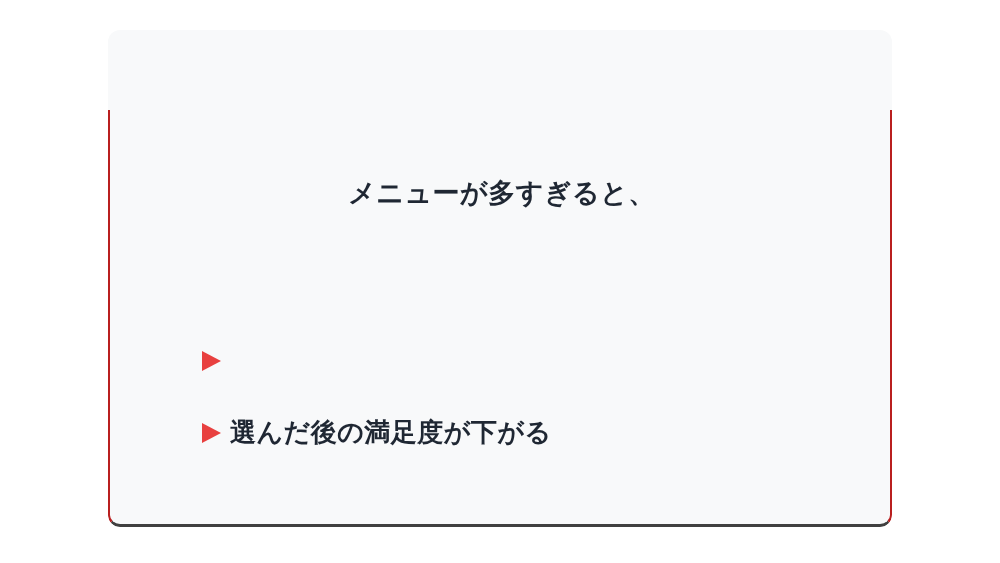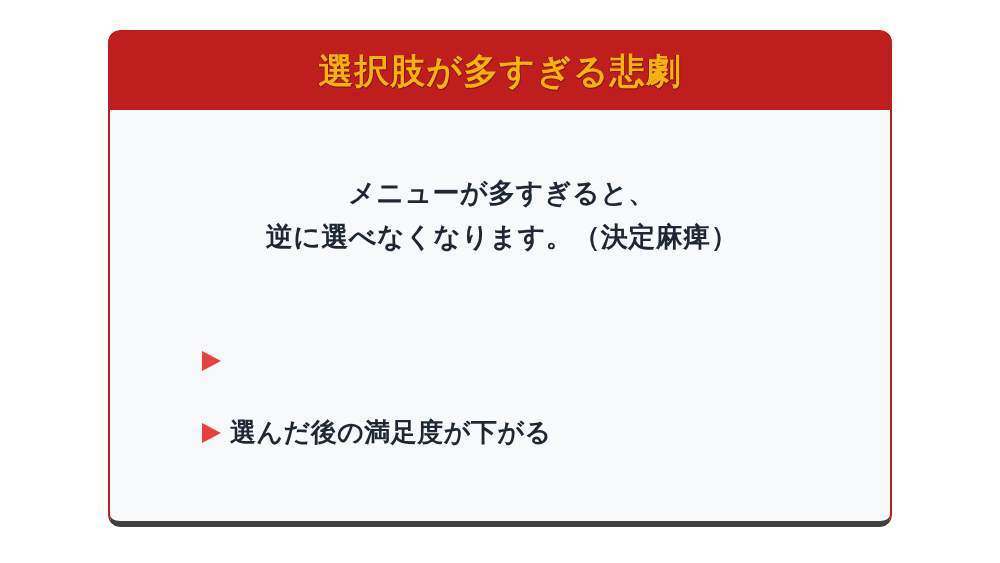--- a/index.html
+++ b/index.html
@@ -59,21 +59,21 @@
   .card-body {
     position: absolute;
     left: 0;
     top: 80px;
     width: 784px;
     height: 417px;
     box-sizing: border-box;
     background: #f8f9fa;
     border-left: 2px solid #b91f1f;
     border-right: 2px solid #b91f1f;
-    border-bottom: 6px solid #404040;
+    border-bottom: 3px solid #404040;
     border-radius: 0 0 12px 12px;
   }
 
   .lead {
     position: absolute;
     left: 0;
     top: 62px;
     width: 784px;
     text-align: center;
     color: #1f2733;
@@ -116,29 +116,25 @@
     white-space: nowrap;
   }
 </style>
 </head>
 <body>
 
 <div class="slide">
 
   <div class="card">
 
-    <div class="card-header">
-      <div class="card-title">選択肢が多すぎる悲劇</div>
-    </div>
 
     <div class="card-body">
 
       <div class="lead">
         <span class="lead-line">メニューが多すぎると、</span>
-        <span class="lead-line">逆に選べなくなります。（決定麻痺）</span>
       </div>
 
       <div class="bullet-list">
 
         <div class="bullet-row">
           <svg class="bullet-marker" viewBox="0 0 26 26">
             <polygon points="4,3 23,13 4,23" fill="#e8403f"></polygon>
           </svg>
         </div>
 

